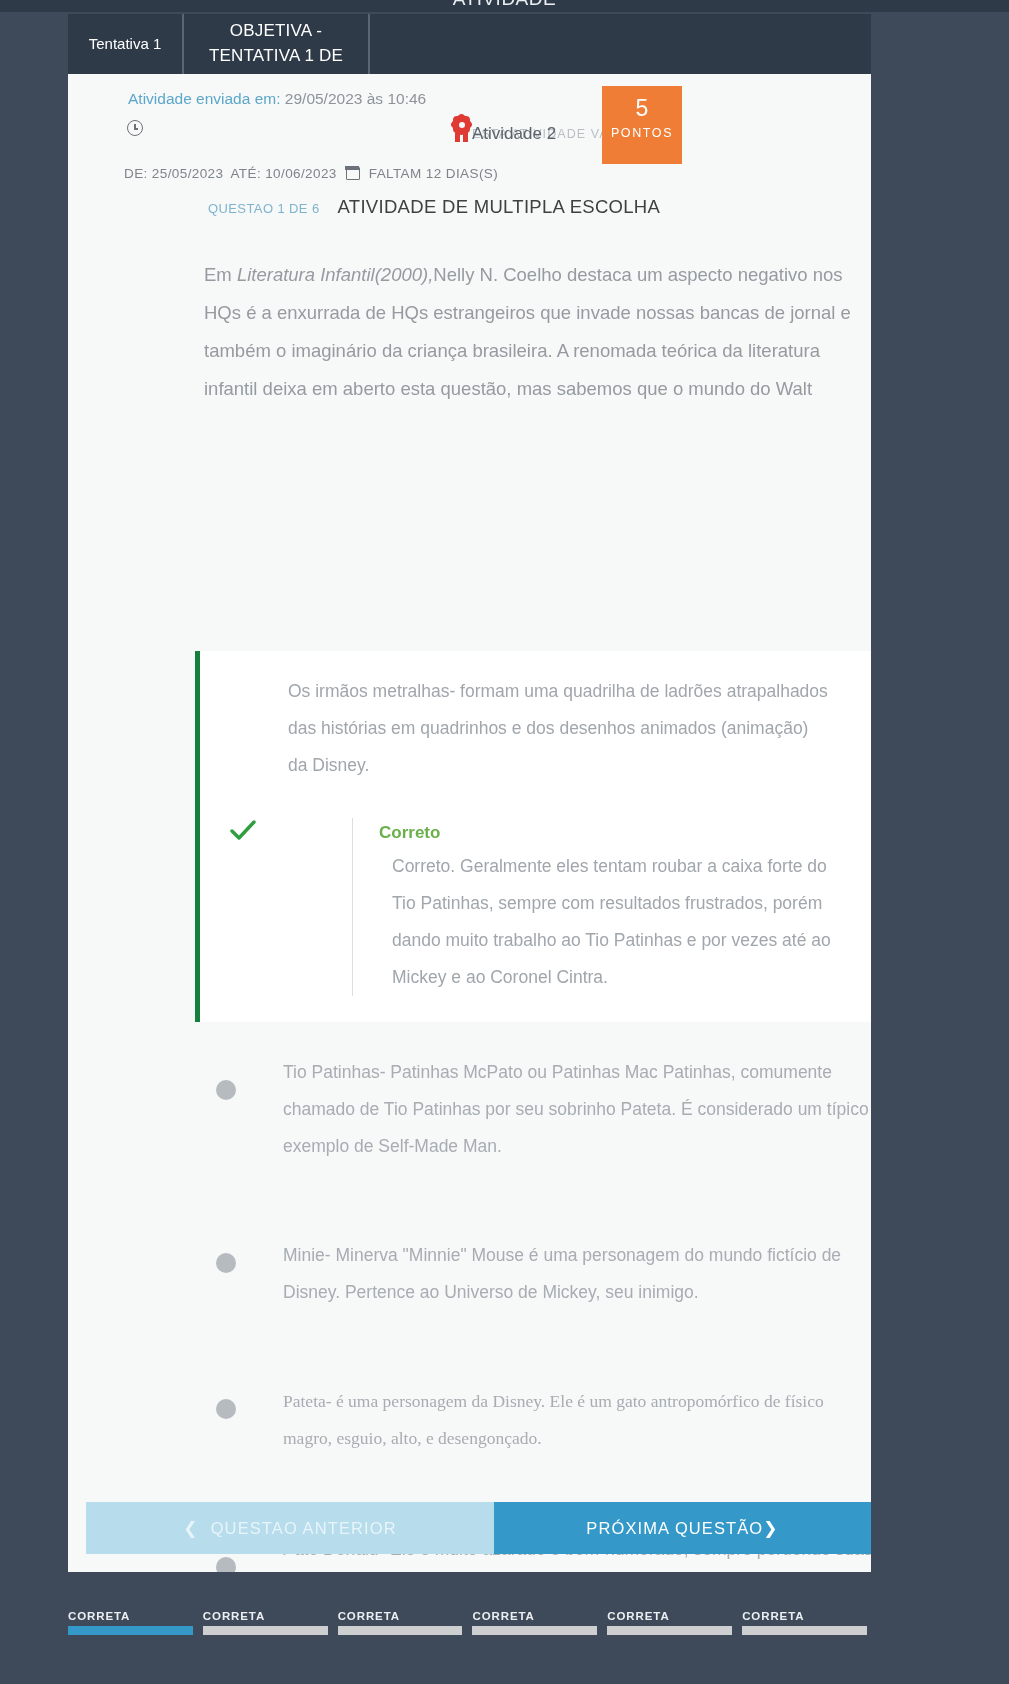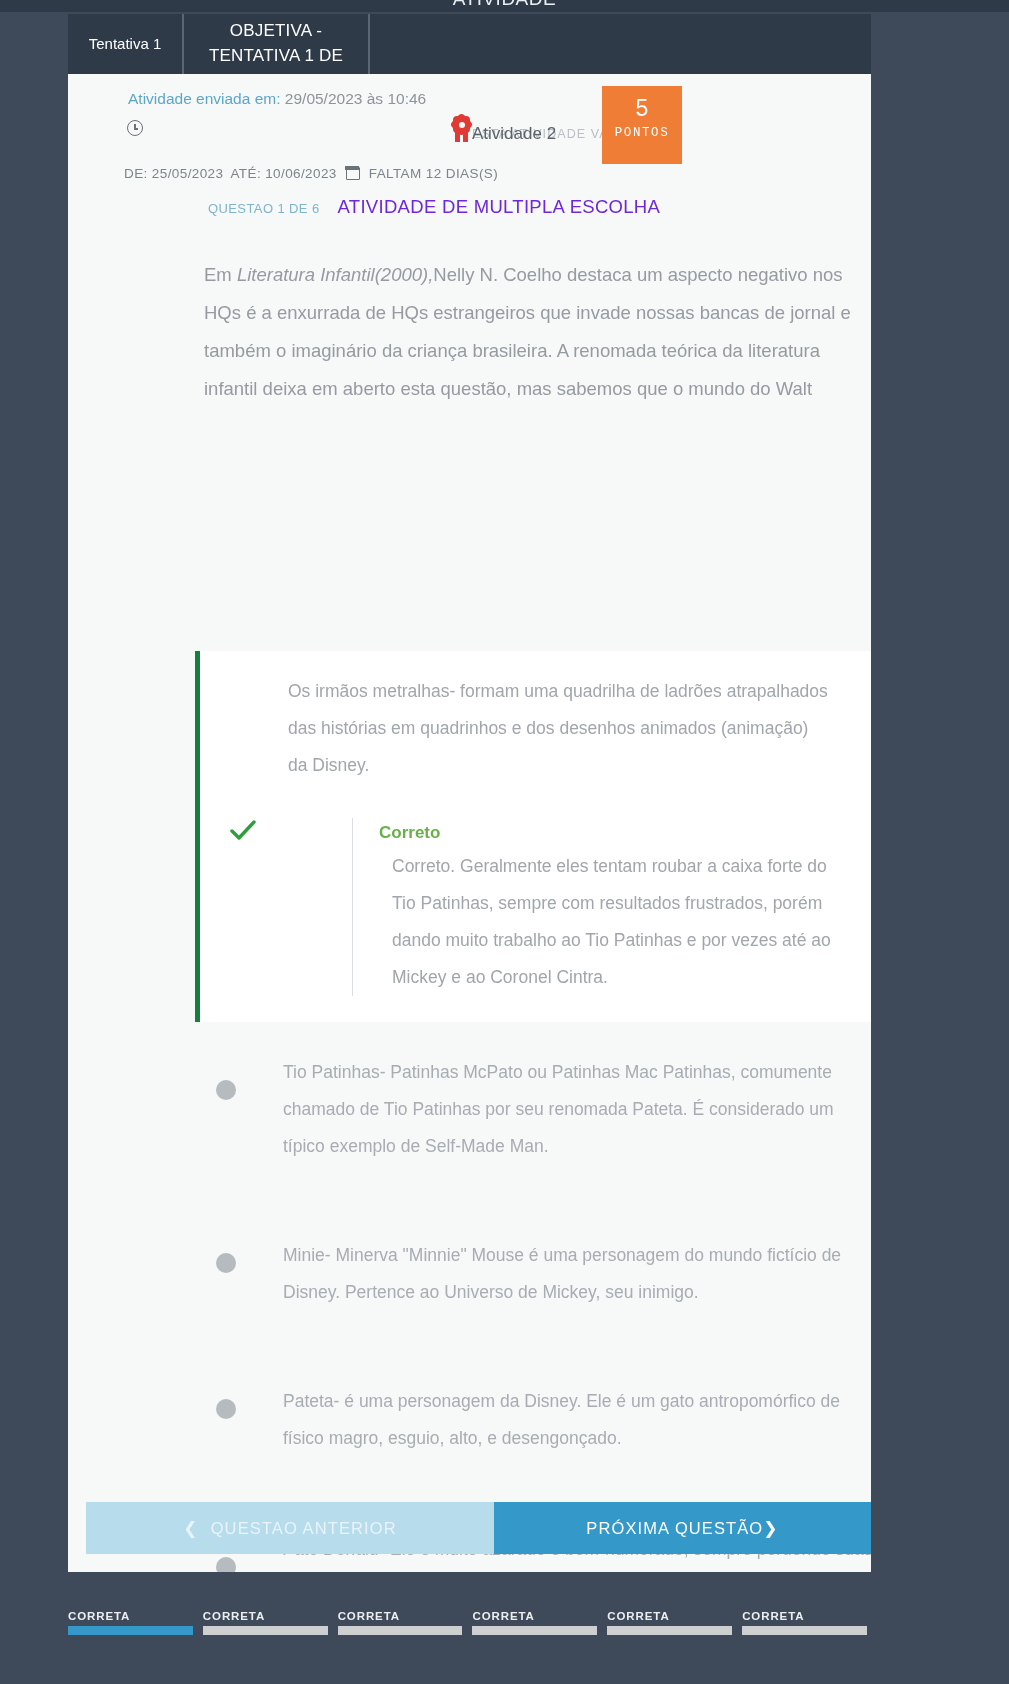--- a/index.html
+++ b/index.html
@@ -172,21 +172,20 @@
     padding-top: 8px;
   }
   .points-box .num {
     font-size: 23px;
     line-height: 28px;
   }
   .points-box .lbl {
     font-size: 12.5px;
     letter-spacing: 1.6px;
     line-height: 22px;
-    font-family: Liberation Mono, monospace;
   }
 
   .dates {
     position: absolute;
     left: 56px; top: 92px;
     font-size: 13.5px;
     letter-spacing: .4px;
     color: #7d858b;
     white-space: nowrap;
     display: flex;
@@ -224,21 +223,21 @@
     white-space: nowrap;
   }
   .qhead .qnum {
     font-size: 13px;
     letter-spacing: .4px;
     color: #7fb4cd;
   }
   .qhead .qtitle {
     font-size: 18.5px;
     letter-spacing: .3px;
-    color: #6d28d9;
+    color: #404040;
   }
 
   .qtext-wrap {
     position: absolute;
     left: 136px; top: 60px;
     width: 718px;
     height: 154px;
     overflow: hidden;
   }
   .qtext {
@@ -460,29 +459,29 @@
             </span>
             <div class="fb-body">
               <div class="fb-title">Correto</div>
               <div class="fb-text">Correto. Geralmente eles tentam roubar a caixa forte do Tio Patinhas, sempre com resultados frustrados, porém dando muito trabalho ao Tio Patinhas e por vezes até ao Mickey e ao Coronel Cintra.</div>
             </div>
           </div>
         </div>
 
         <div class="opt" style="margin-top:6px;">
           <span class="bullet" style="top:52px;"></span>
-          <div class="otext">Tio Patinhas- Patinhas McPato ou Patinhas Mac Patinhas, comumente chamado de Tio Patinhas por seu renomada Pateta. É considerado um típico exemplo de Self-Made Man.</div>
+          <div class="otext">Tio Patinhas- Patinhas McPato ou Patinhas Mac Patinhas, comumente chamado de Tio Patinhas por seu sobrinho Pateta. É considerado um típico exemplo de Self-Made Man.</div>
         </div>
 
         <div class="opt" style="margin-top:28px;">
           <span class="bullet" style="top:42px;"></span>
           <div class="otext">Minie- Minerva "Minnie" Mouse é uma personagem do mundo fictício de Disney. Pertence ao Universo de Mickey, seu inimigo.</div>
         </div>
 
-        <div class="opt" style="margin-top:28px;">
+        <div class="opt" style="margin-top:28px;font-family:Liberation Serif, serif;">
           <span class="bullet" style="top:42px;"></span>
           <div class="otext">Pateta- é uma personagem da Disney. Ele é um gato antropomórfico de físico magro, esguio, alto, e desengonçado.</div>
         </div>
 
         <div class="opt" style="margin-top:30px;">
           <span class="bullet" style="top:52px;"></span>
           <div class="otext"><i>Pato Donald </i><span>-Ele é muito azarado e bem-humorado, sempre perdendo suas batalhas para Mickey e para seus sobrinhos, dando um motivo verdadeiro para Donald odiá-los.</span></div>
         </div>
 
       </div>

